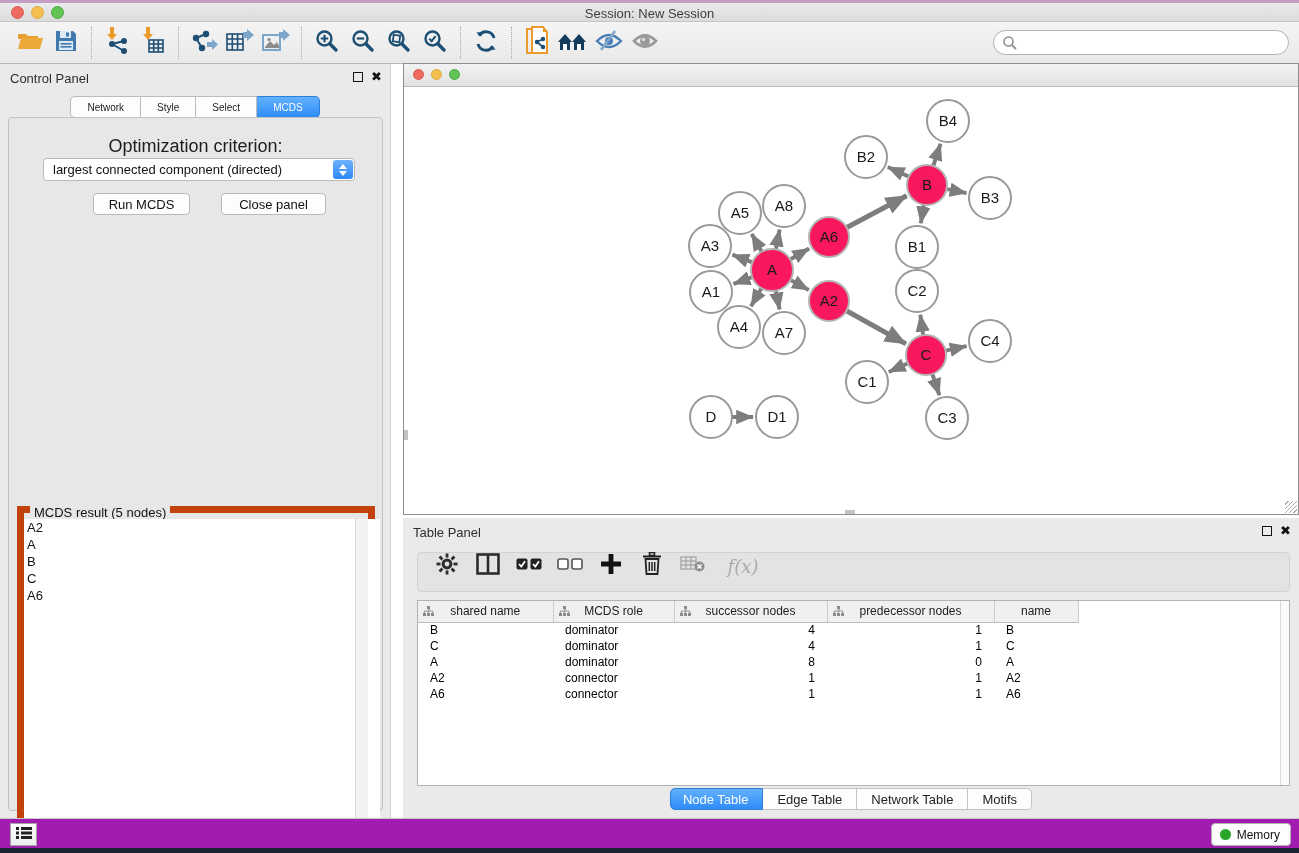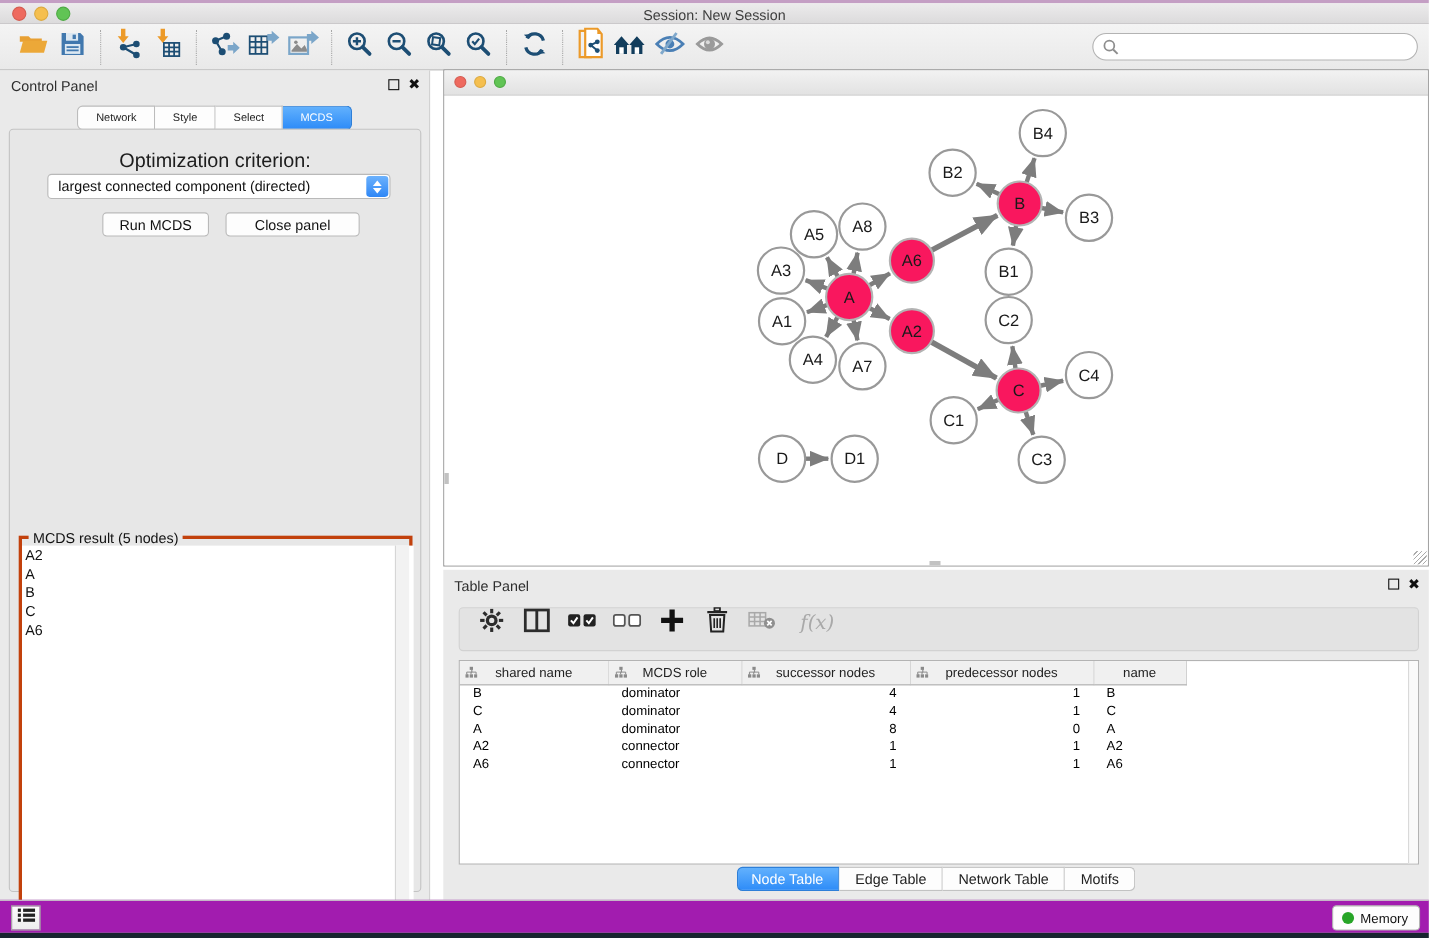--- a/index.html
+++ b/index.html
@@ -37,23 +37,23 @@
   .cp-tab.active { background:linear-gradient(#62b1fd,#2e8cf8); border-color:#2e7fd8; color:#fff; }
 
   #cp-content { position:absolute; left:8px; top:53px; width:375px; height:694px; background:#e7e7e7; border:1px solid #c3c3c3; border-radius:4px; }
   #opt-label { position:absolute; top:18px; width:100%; text-align:center; font-size:18px; color:#1d1d1d; }
   #criterion-select { position:absolute; left:34px; top:40px; width:312px; height:23px; background:#fff; border:1px solid #b9b9b9; border-radius:4px; font-size:13px; color:#111; display:flex; align-items:center; padding-left:9px; }
   #criterion-stepper { position:absolute; right:1px; top:1px; width:20px; height:19px; background:linear-gradient(#6cb2fd,#2f87f6); border-radius:3px; display:flex; flex-direction:column; align-items:center; justify-content:center; gap:2px; }
   .chev-up { width:0; height:0; border-left:4px solid transparent; border-right:4px solid transparent; border-bottom:5px solid #fff; }
   .chev-down { width:0; height:0; border-left:4px solid transparent; border-right:4px solid transparent; border-top:5px solid #fff; }
   .cp-btn { position:absolute; top:75px; height:22px; background:#fdfdfd; border:1px solid #b9b9b9; border-radius:4px; font-size:13px; color:#111; display:flex; align-items:center; justify-content:center; }
   #run-btn { left:84px; width:97px; }
-  #closep-btn { left:196px; width:122px; }
-
-  #mcds-fieldset { position:absolute; left:8px; top:369px; width:358px; height:345px; border:3px solid #c2410c; }
+  #closep-btn { left:212px; width:105px; }
+
+  #mcds-fieldset { position:absolute; left:8px; top:388px; width:358px; height:345px; border:7px solid #c2410c; }
   #mcds-legend { position:absolute; left:6px; top:-8px; background:#e7e7e7; padding:0 4px; font-size:13px; color:#111; }
   #mcds-list { position:absolute; left:0px; top:6px; width:356px; height:337px; background:#fff; overflow:hidden; }
   #mcds-list .item { font-size:13px; color:#111; padding:1px 0 1px 3px; line-height:15px; }
   #mcds-scroll { position:absolute; right:0; top:6px; width:13px; height:337px; background:#f2f2f2; border-left:1px solid #d6d6d6; }
 
   
   #net-window { left:403px; top:63px; width:896px; height:452px; background:#fff; border:1px solid #8f8f8f; }
   #net-titlebar { position:absolute; left:0; top:0; width:100%; height:23px; background:linear-gradient(#f2f2f2,#e2e2e2); border-bottom:1px solid #bdbdbd; }
   #net-titlebar .title { position:absolute; width:100%; text-align:center; top:4px; font-size:13px; color:#333; }
   #net-canvas { position:absolute; left:0; top:23px; width:894px; height:427px; background:#fff; }

